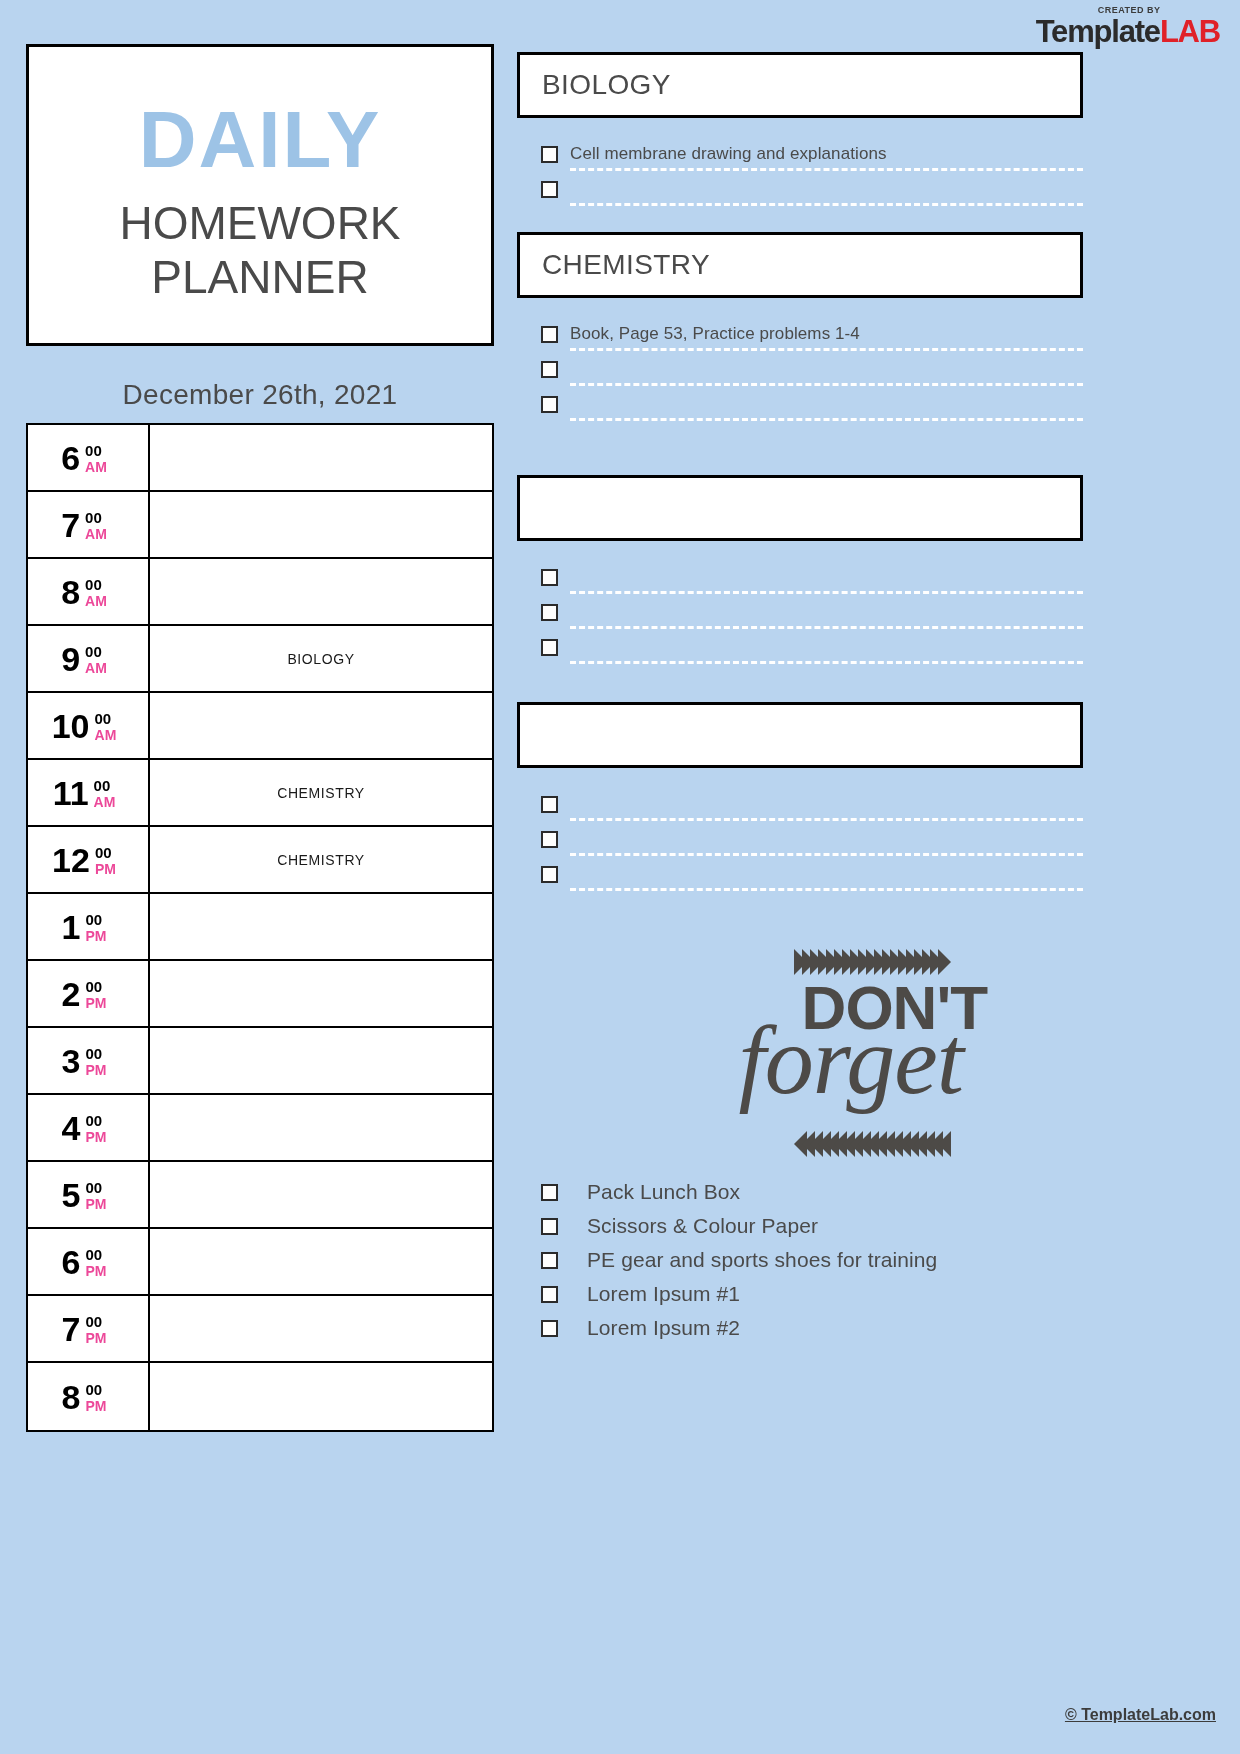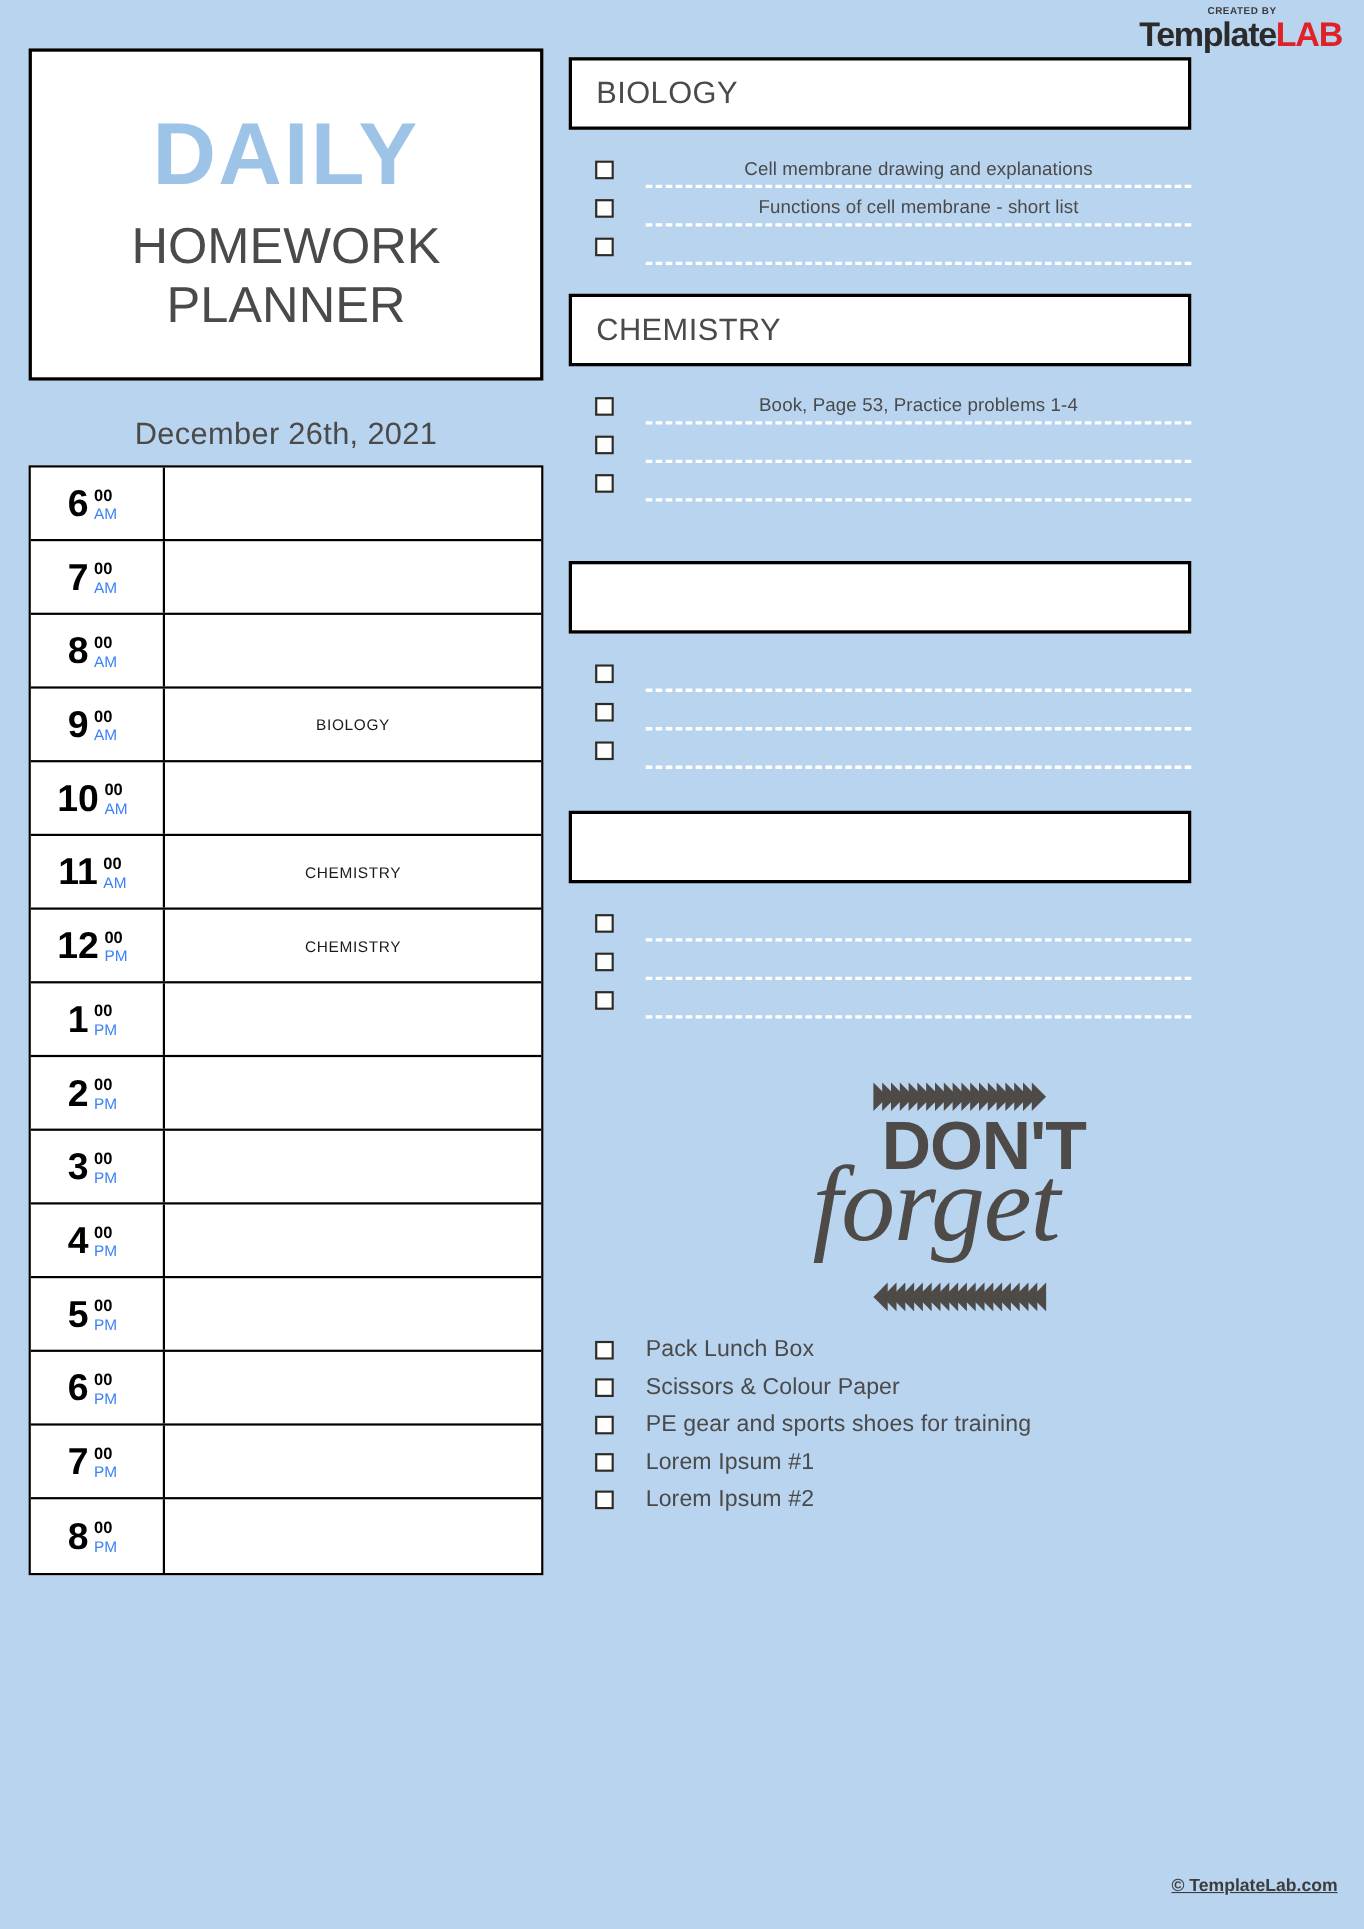--- a/index.html
+++ b/index.html
@@ -123,21 +123,21 @@
     color: #000;
     line-height: 1;
   }
   .mer {
     display: flex;
     flex-direction: column;
     line-height: 1.15;
     padding-top: 2px;
   }
   .mer .mm { font-size: 15px; font-weight: bold; color: #000; }
-  .mer .ap { font-size: 14px; font-weight: normal; color: #3b82f6; }
+  .mer .ap { font-size: 14px; font-weight: bold; color: #ec4899; }
 
   .sched-entry {
     flex: 1;
     display: flex;
     align-items: center;
     justify-content: center;
     font-size: 14px;
     color: #1a1a1a;
     letter-spacing: 0.6px;
   }
@@ -173,24 +173,23 @@
     width: 17px;
     height: 17px;
     border: 2px solid #2b2b2b;
     background: #fefefd;
     flex: none;
     margin-top: 6px;
     margin-left: 24px;
   }
   .task-line {
     flex: 1;
-    margin-left: 29px;
+    margin-left: 12px;
     position: relative;
     height: 33px;
-    text-align: center;
   }
   .task-text {
     font-size: 17px;
     color: #4a4a4a;
     line-height: 28px;
     letter-spacing: 0.1px;
     white-space: nowrap;
   }
   .task-line::after {
     content: "";
@@ -489,26 +488,20 @@
   <div class="task-list">
     <div class="task-row">
       <div class="cbox"></div>
       <div class="task-line">
         <span class="task-text">Cell membrane drawing and explanations</span>
       </div>
     </div>
     <div class="task-row">
       <div class="cbox"></div>
       <div class="task-line">
-        <span class="task-text">Functions of cell membrane - short list</span>
-      </div>
-    </div>
-    <div class="task-row">
-      <div class="cbox"></div>
-      <div class="task-line">
         <span class="task-text"></span>
       </div>
     </div>
   </div>
 
   <div class="gap-a"></div>
 
   <div class="subject-box">CHEMISTRY</div>
   <div class="task-list">
     <div class="task-row">

